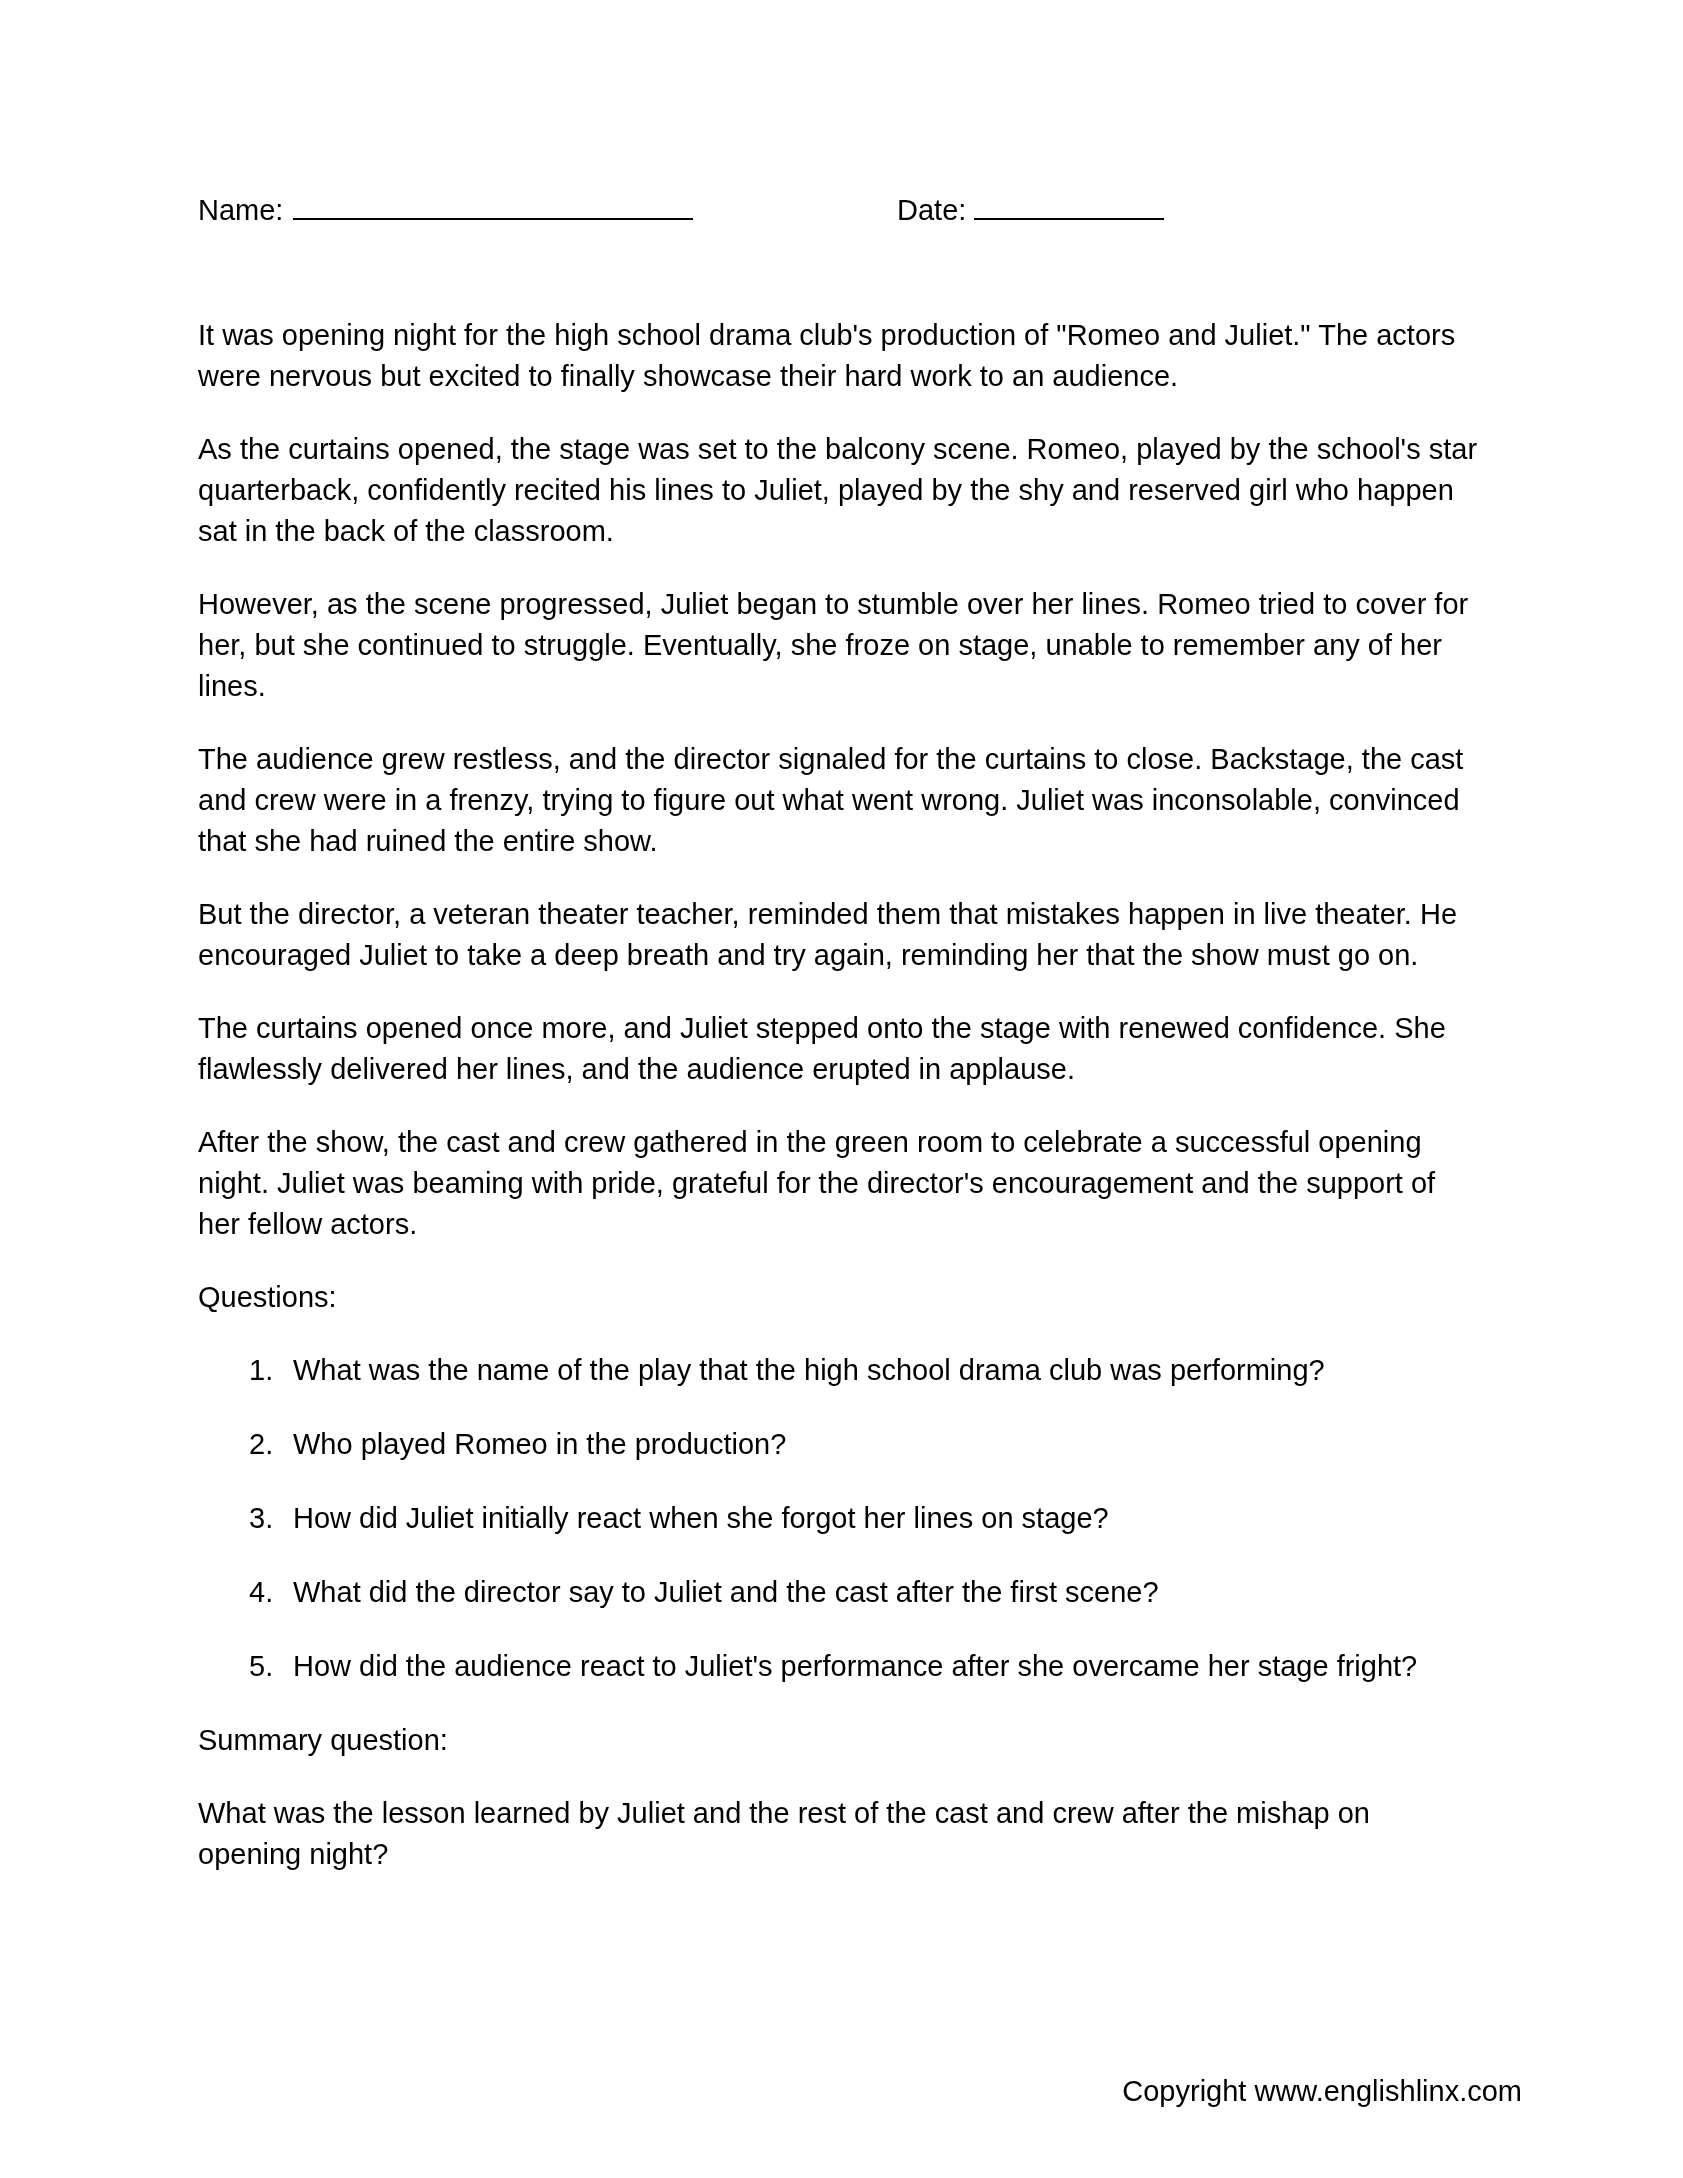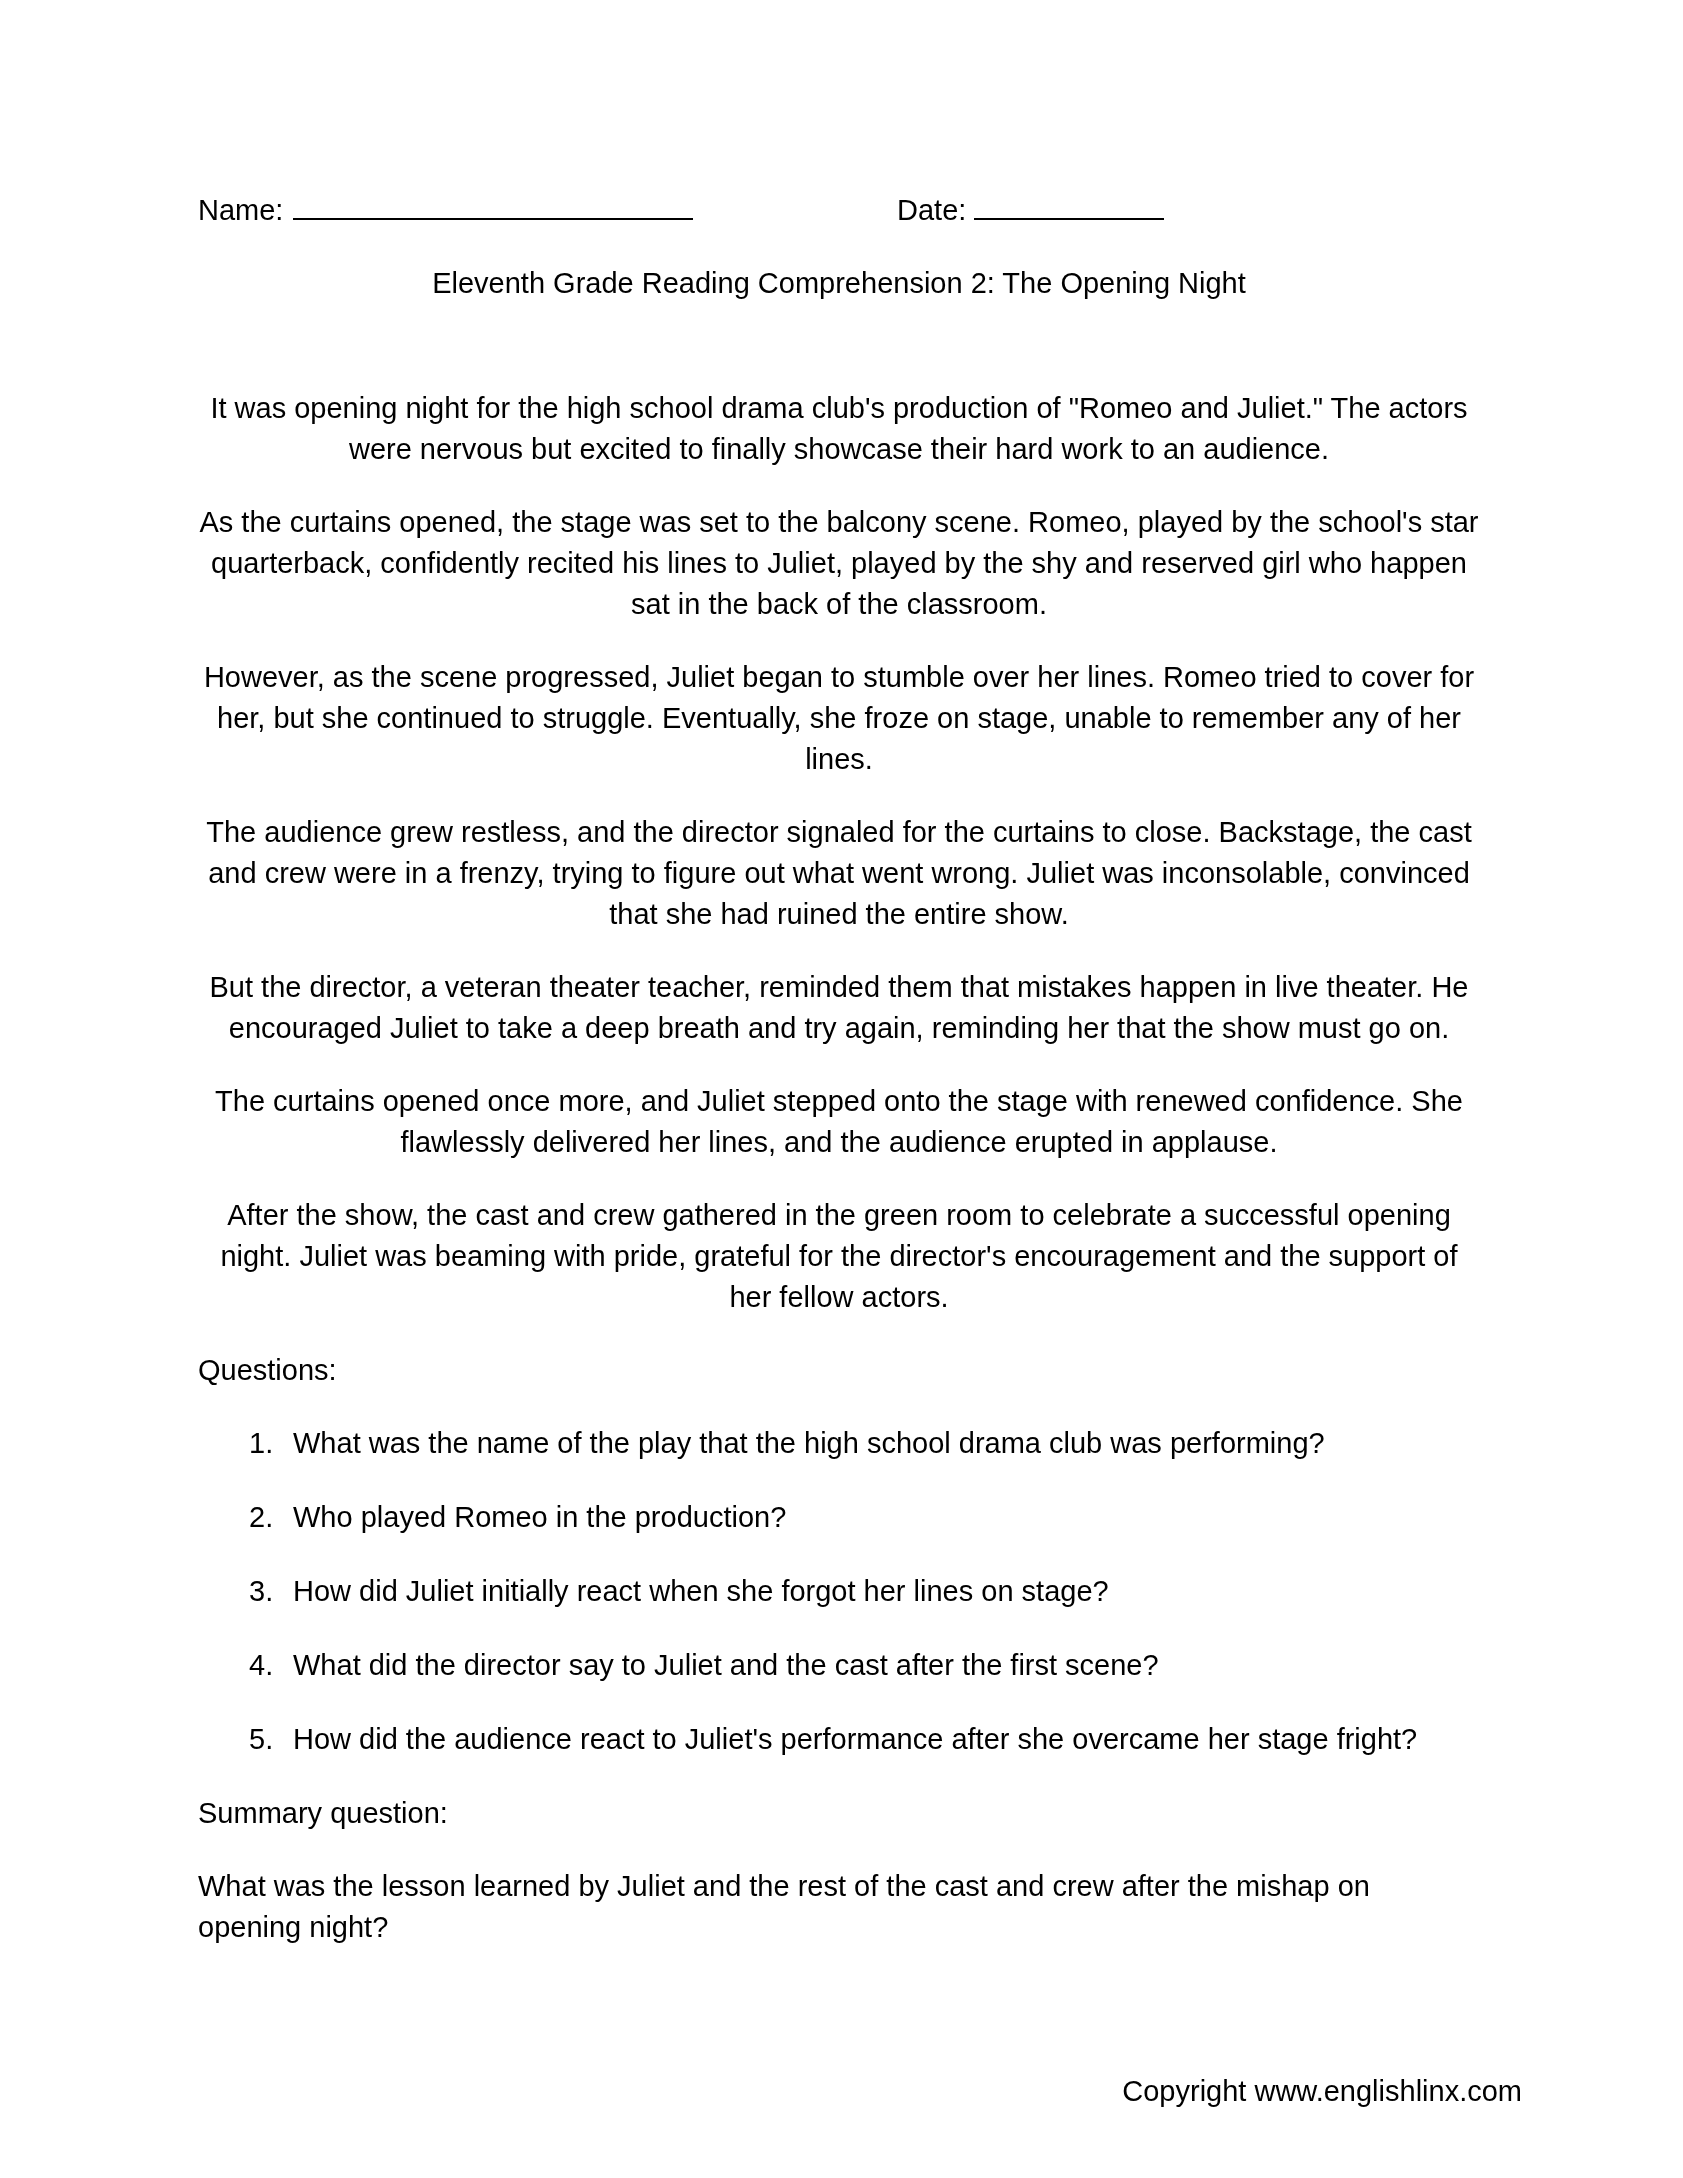--- a/index.html
+++ b/index.html
@@ -41,21 +41,21 @@
     height: 30px;
   }
   .name-line { width: 400px; margin-left: 10px; }
   .date-line { width: 190px; margin-left: 8px; }
   .title {
     text-align: center;
     margin-top: 31px;
     height: 42px;
   }
   .passage { margin-top: 83px; }
-  .passage p { margin: 0 0 32px 0; text-align: center; }
+  .passage p { margin: 0 0 32px 0; }
   .section-label { margin: 8px 0 32px 0; }
   .question {
     display: flex;
     margin: 0 0 33px 0;
     padding-left: 51px;
   }
   .q-num {
     width: 44px;
     flex-shrink: 0;
   }
@@ -72,21 +72,20 @@
 <div class="page">
   <div class="content">
 
     <div class="header-row">
       <span>Name:</span><span class="fill-line name-line"></span>
       <span class="date-block">
         <span>Date:</span><span class="fill-line date-line"></span>
       </span>
     </div>
 
-    <div class="title">Eleventh Grade Reading Comprehension 2: The Opening Night</div>
 
     <div class="passage">
       <p>It was opening night for the high school drama club's production of "Romeo and Juliet." The actors were nervous but excited to finally showcase their hard work to an audience.</p>
       <p>As the curtains opened, the stage was set to the balcony scene. Romeo, played by the school's star quarterback, confidently recited his lines to Juliet, played by the shy and reserved girl who happen sat in the back of the classroom.</p>
       <p>However, as the scene progressed, Juliet began to stumble over her lines. Romeo tried to cover for her, but she continued to struggle. Eventually, she froze on stage, unable to remember any of her lines.</p>
       <p>The audience grew restless, and the director signaled for the curtains to close. Backstage, the cast and crew were in a frenzy, trying to figure out what went wrong. Juliet was inconsolable, convinced that she had ruined the entire show.</p>
       <p>But the director, a veteran theater teacher, reminded them that mistakes happen in live theater. He encouraged Juliet to take a deep breath and try again, reminding her that the show must go on.</p>
       <p>The curtains opened once more, and Juliet stepped onto the stage with renewed confidence. She flawlessly delivered her lines, and the audience erupted in applause.</p>
       <p>After the show, the cast and crew gathered in the green room to celebrate a successful opening night. Juliet was beaming with pride, grateful for the director's encouragement and the support of her fellow actors.</p>
     </div>

